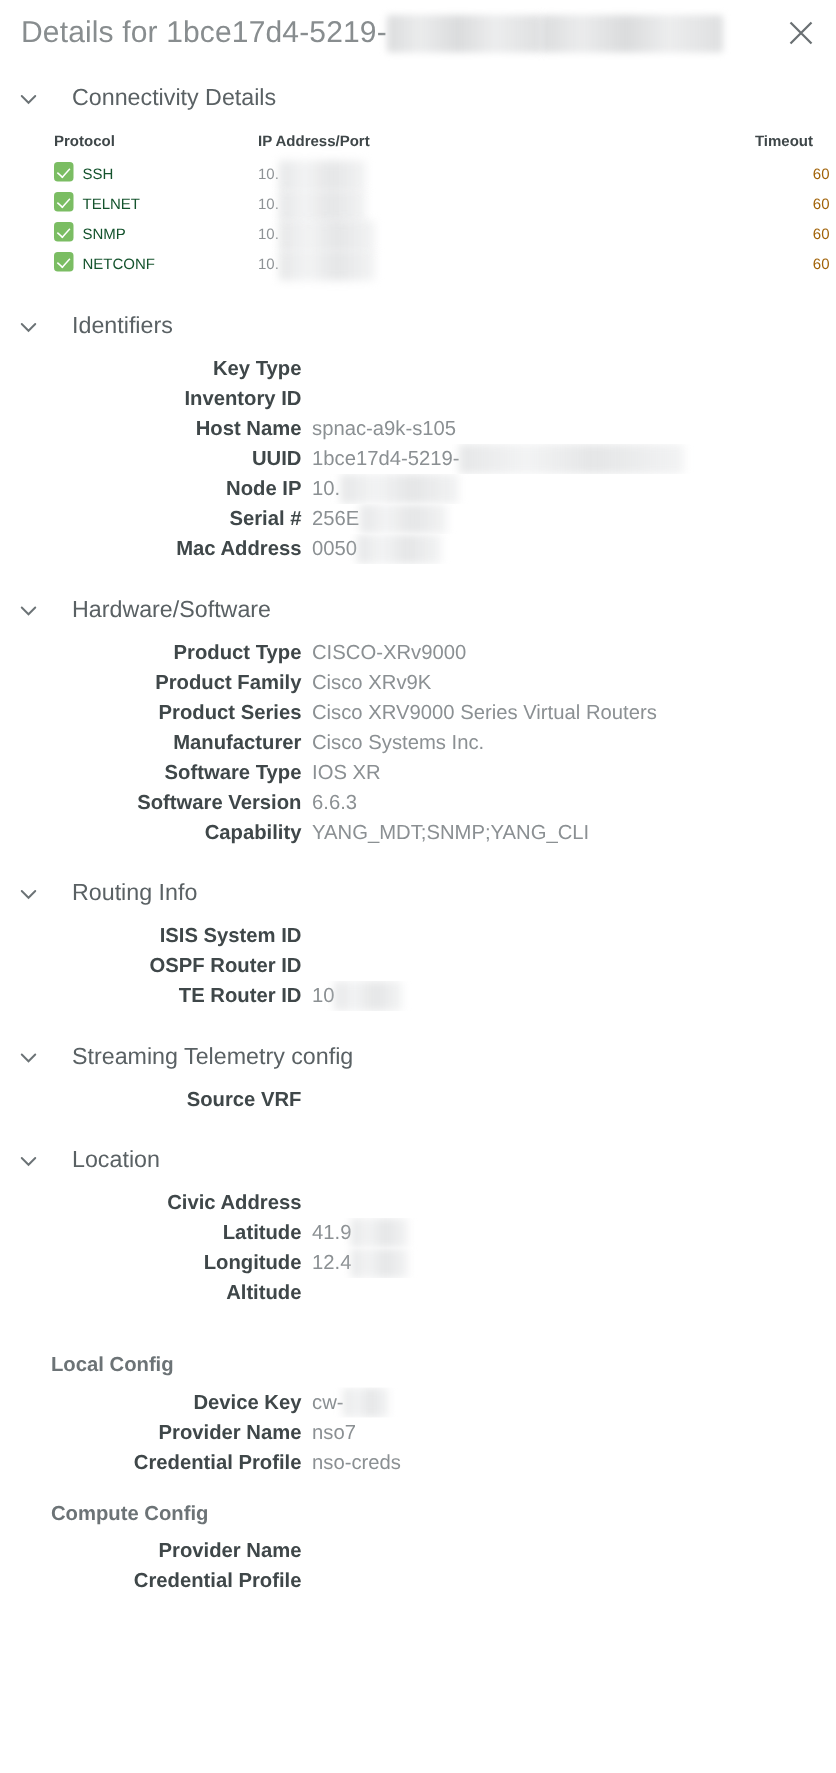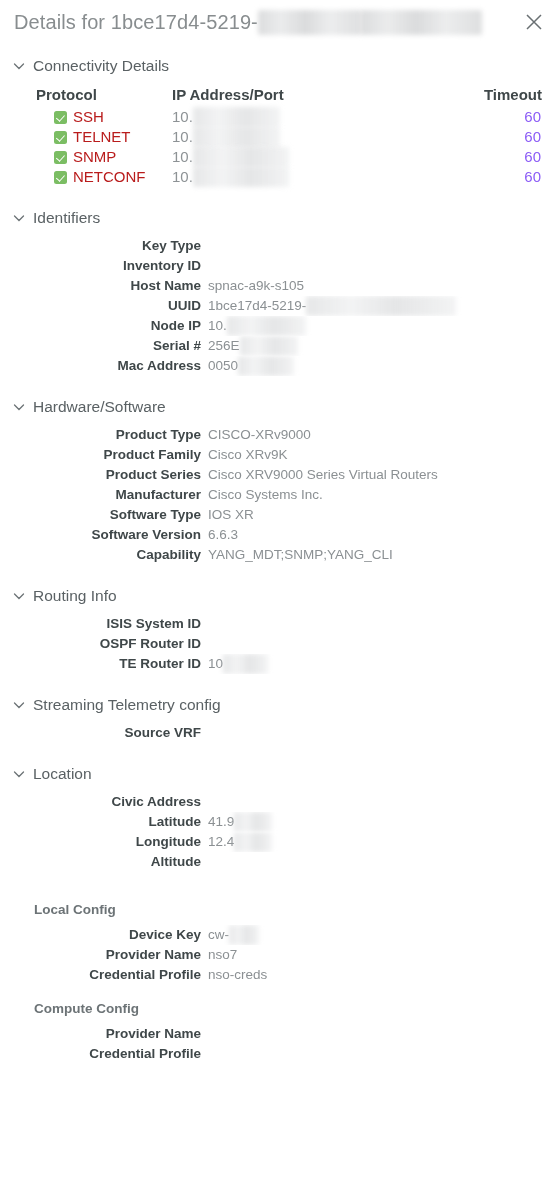--- a/index.html
+++ b/index.html
@@ -61,21 +61,21 @@
     padding: 0;
     display: flex; align-items: center; justify-content: center;
   }
   .close-btn svg { display: block; }
 
   
   .section { margin: 0; }
   .section-header {
     display: flex;
     align-items: center;
-    gap: 7px;
+    gap: 22px;
     padding: 0 0 0 12px;
     cursor: pointer;
     height: 26px;
   }
   .chevron {
     width: 14px; height: 14px;
     display: block;
     flex: 0 0 14px;
     color: #6c7376;
   }
@@ -88,37 +88,37 @@
     white-space: nowrap;
   }
 
   
   .conn-table {
     margin: 6px 0 0 0;
     width: 100%;
     border-collapse: collapse;
   }
   .conn-table th, .conn-table td {
-    font-size: 15px;
+    font-size: 10px;
     line-height: 20px;
     padding: 0;
     vertical-align: middle;
   }
   .conn-table th {
     font-weight: bold;
     color: #3f4749;
     text-align: left;
     padding-bottom: 2px;
   }
   .conn-table th.c-proto { padding-left: 36px; }
   .conn-table th.c-ip    { padding-left: 0; }
   .conn-table th.c-to    { text-align: right; padding-right: 15px; }
-  .conn-table td.c-proto { padding-left: 54px; color: #b91c1c; white-space: nowrap; }
+  .conn-table td.c-proto { padding-left: 36px; color: #14532d; white-space: nowrap; }
   .conn-table td.c-ip    { color: #8d9295; white-space: nowrap; }
-  .conn-table td.c-to    { text-align: right; padding-right: 16px; color: #8b5cf6; }
+  .conn-table td.c-to    { text-align: right; padding-right: 4px; color: #a16207; }
   .col-proto { width: 172px; }
   .col-ip    { width: 290px; }
 
   .check {
     display: inline-block;
     width: 13px; height: 13px;
     border-radius: 2.5px;
     background: #7bbd63;
     position: relative;
     vertical-align: -2px;

